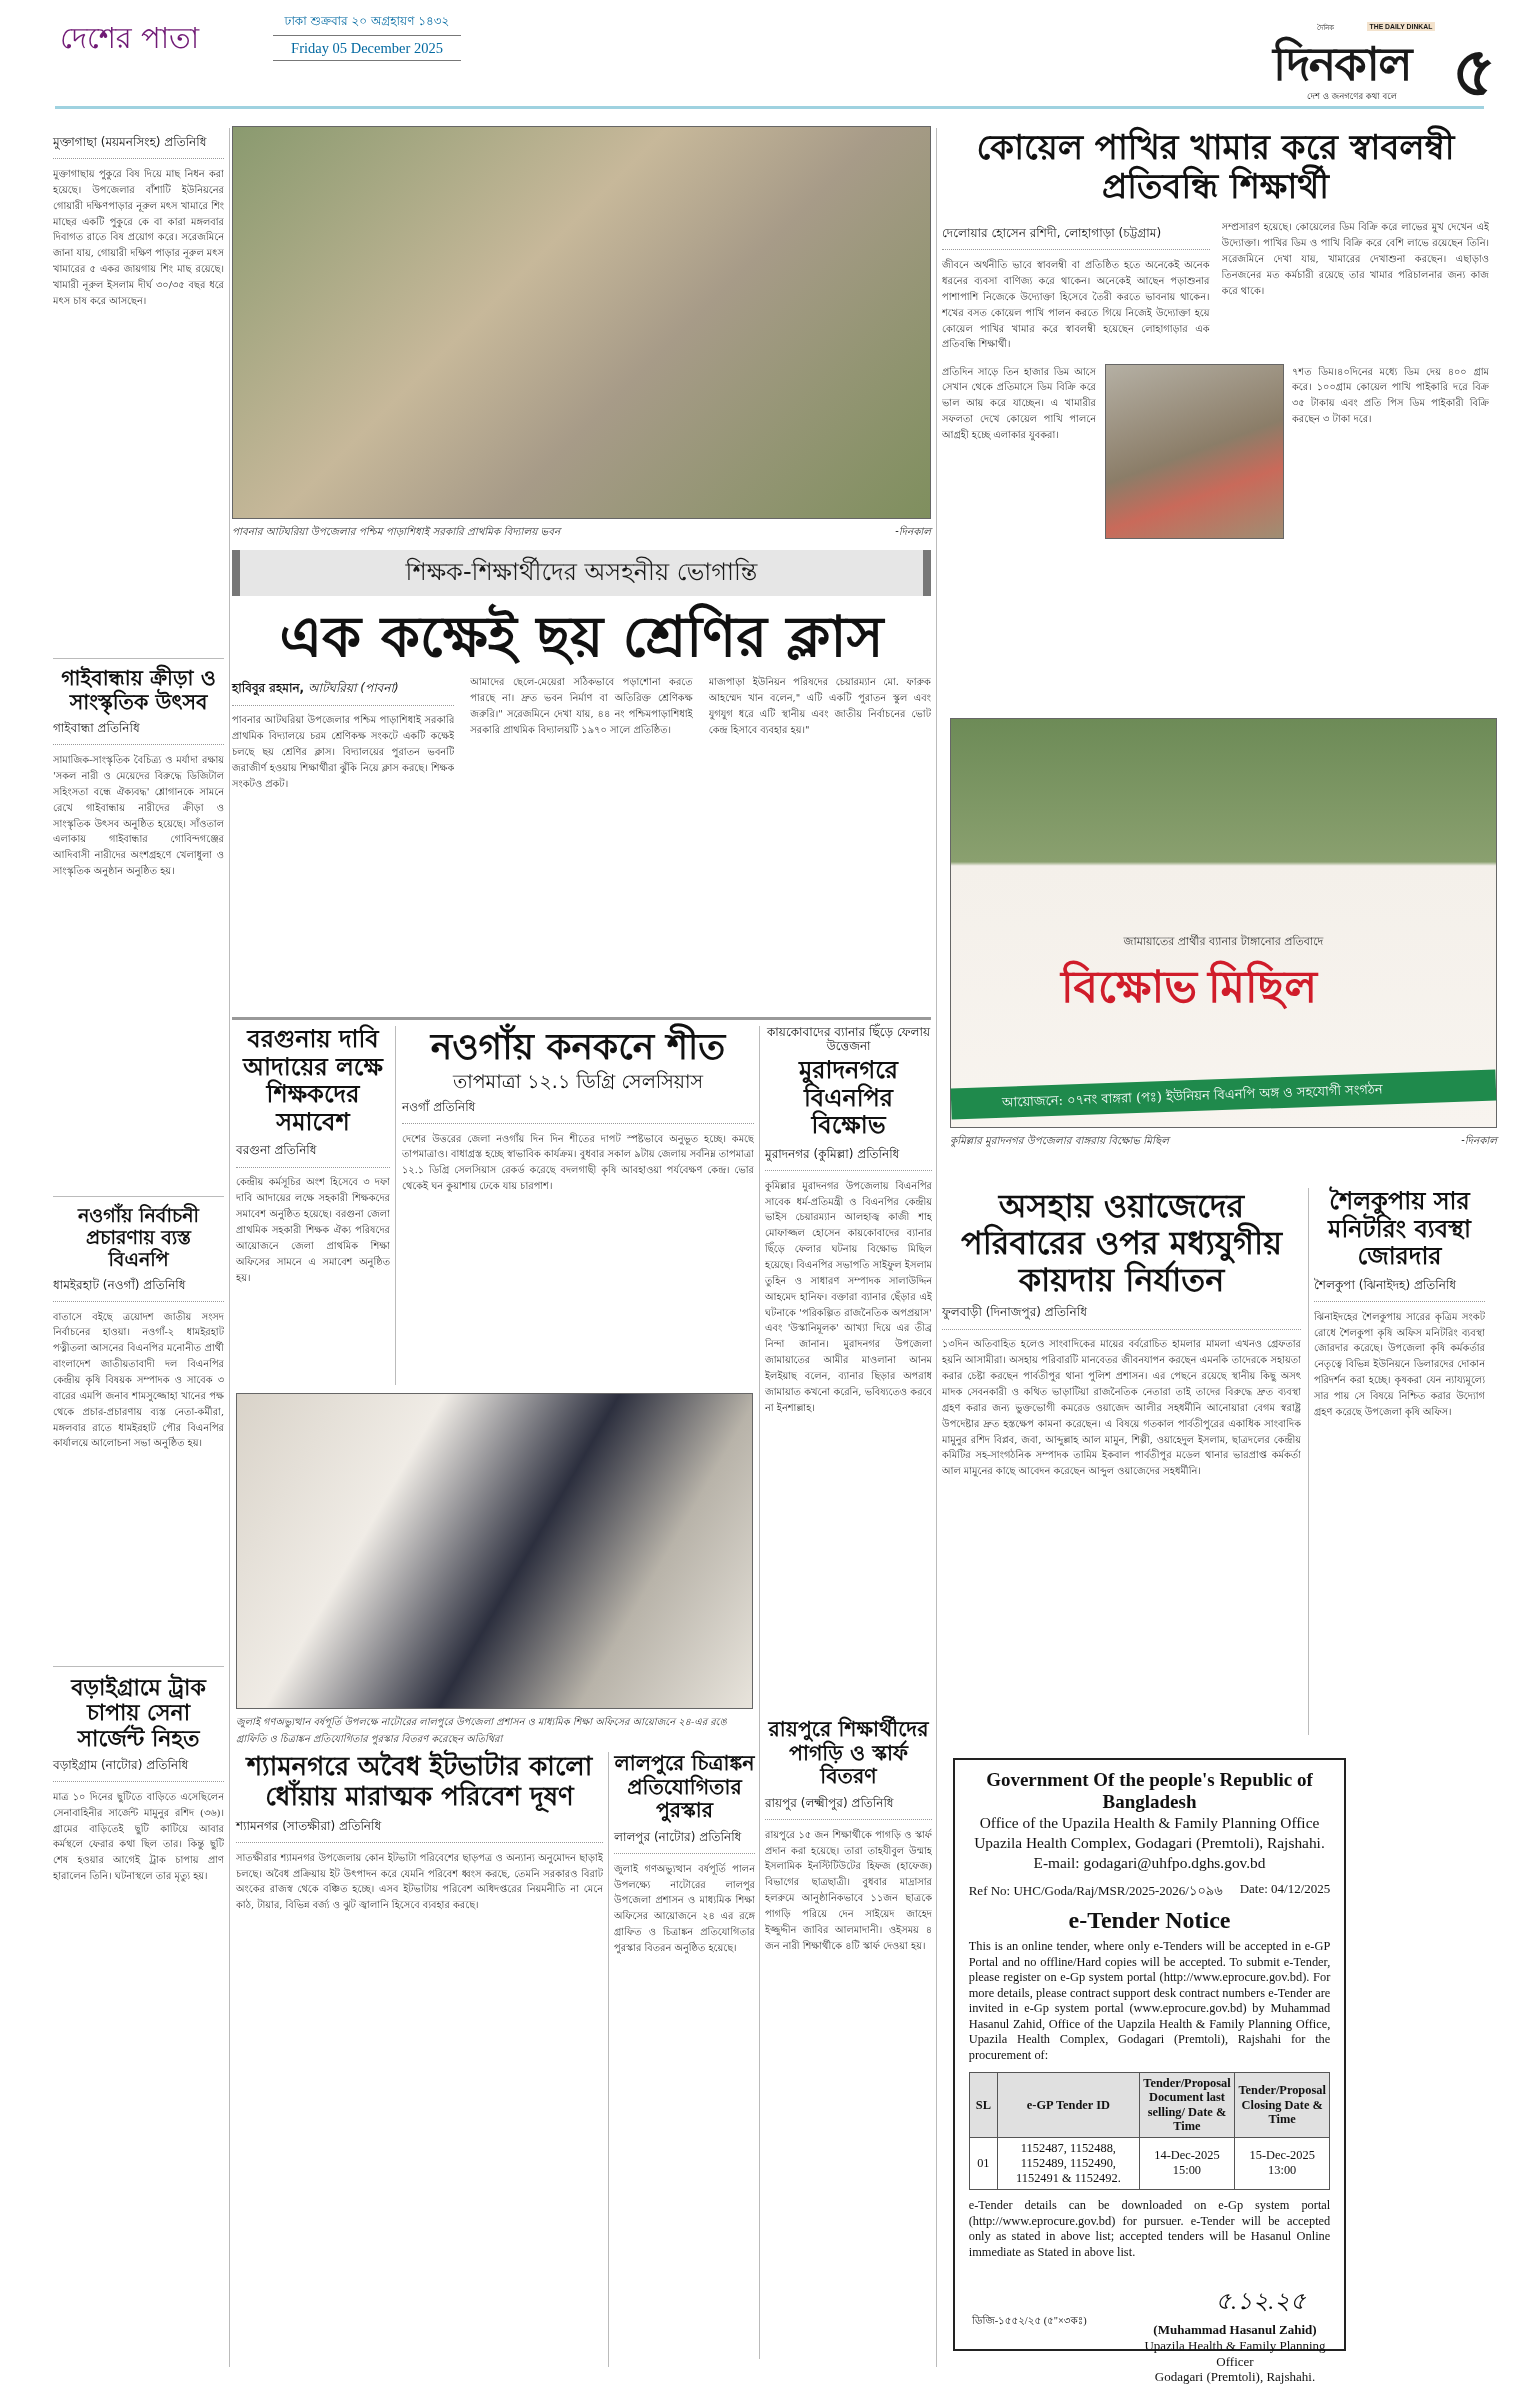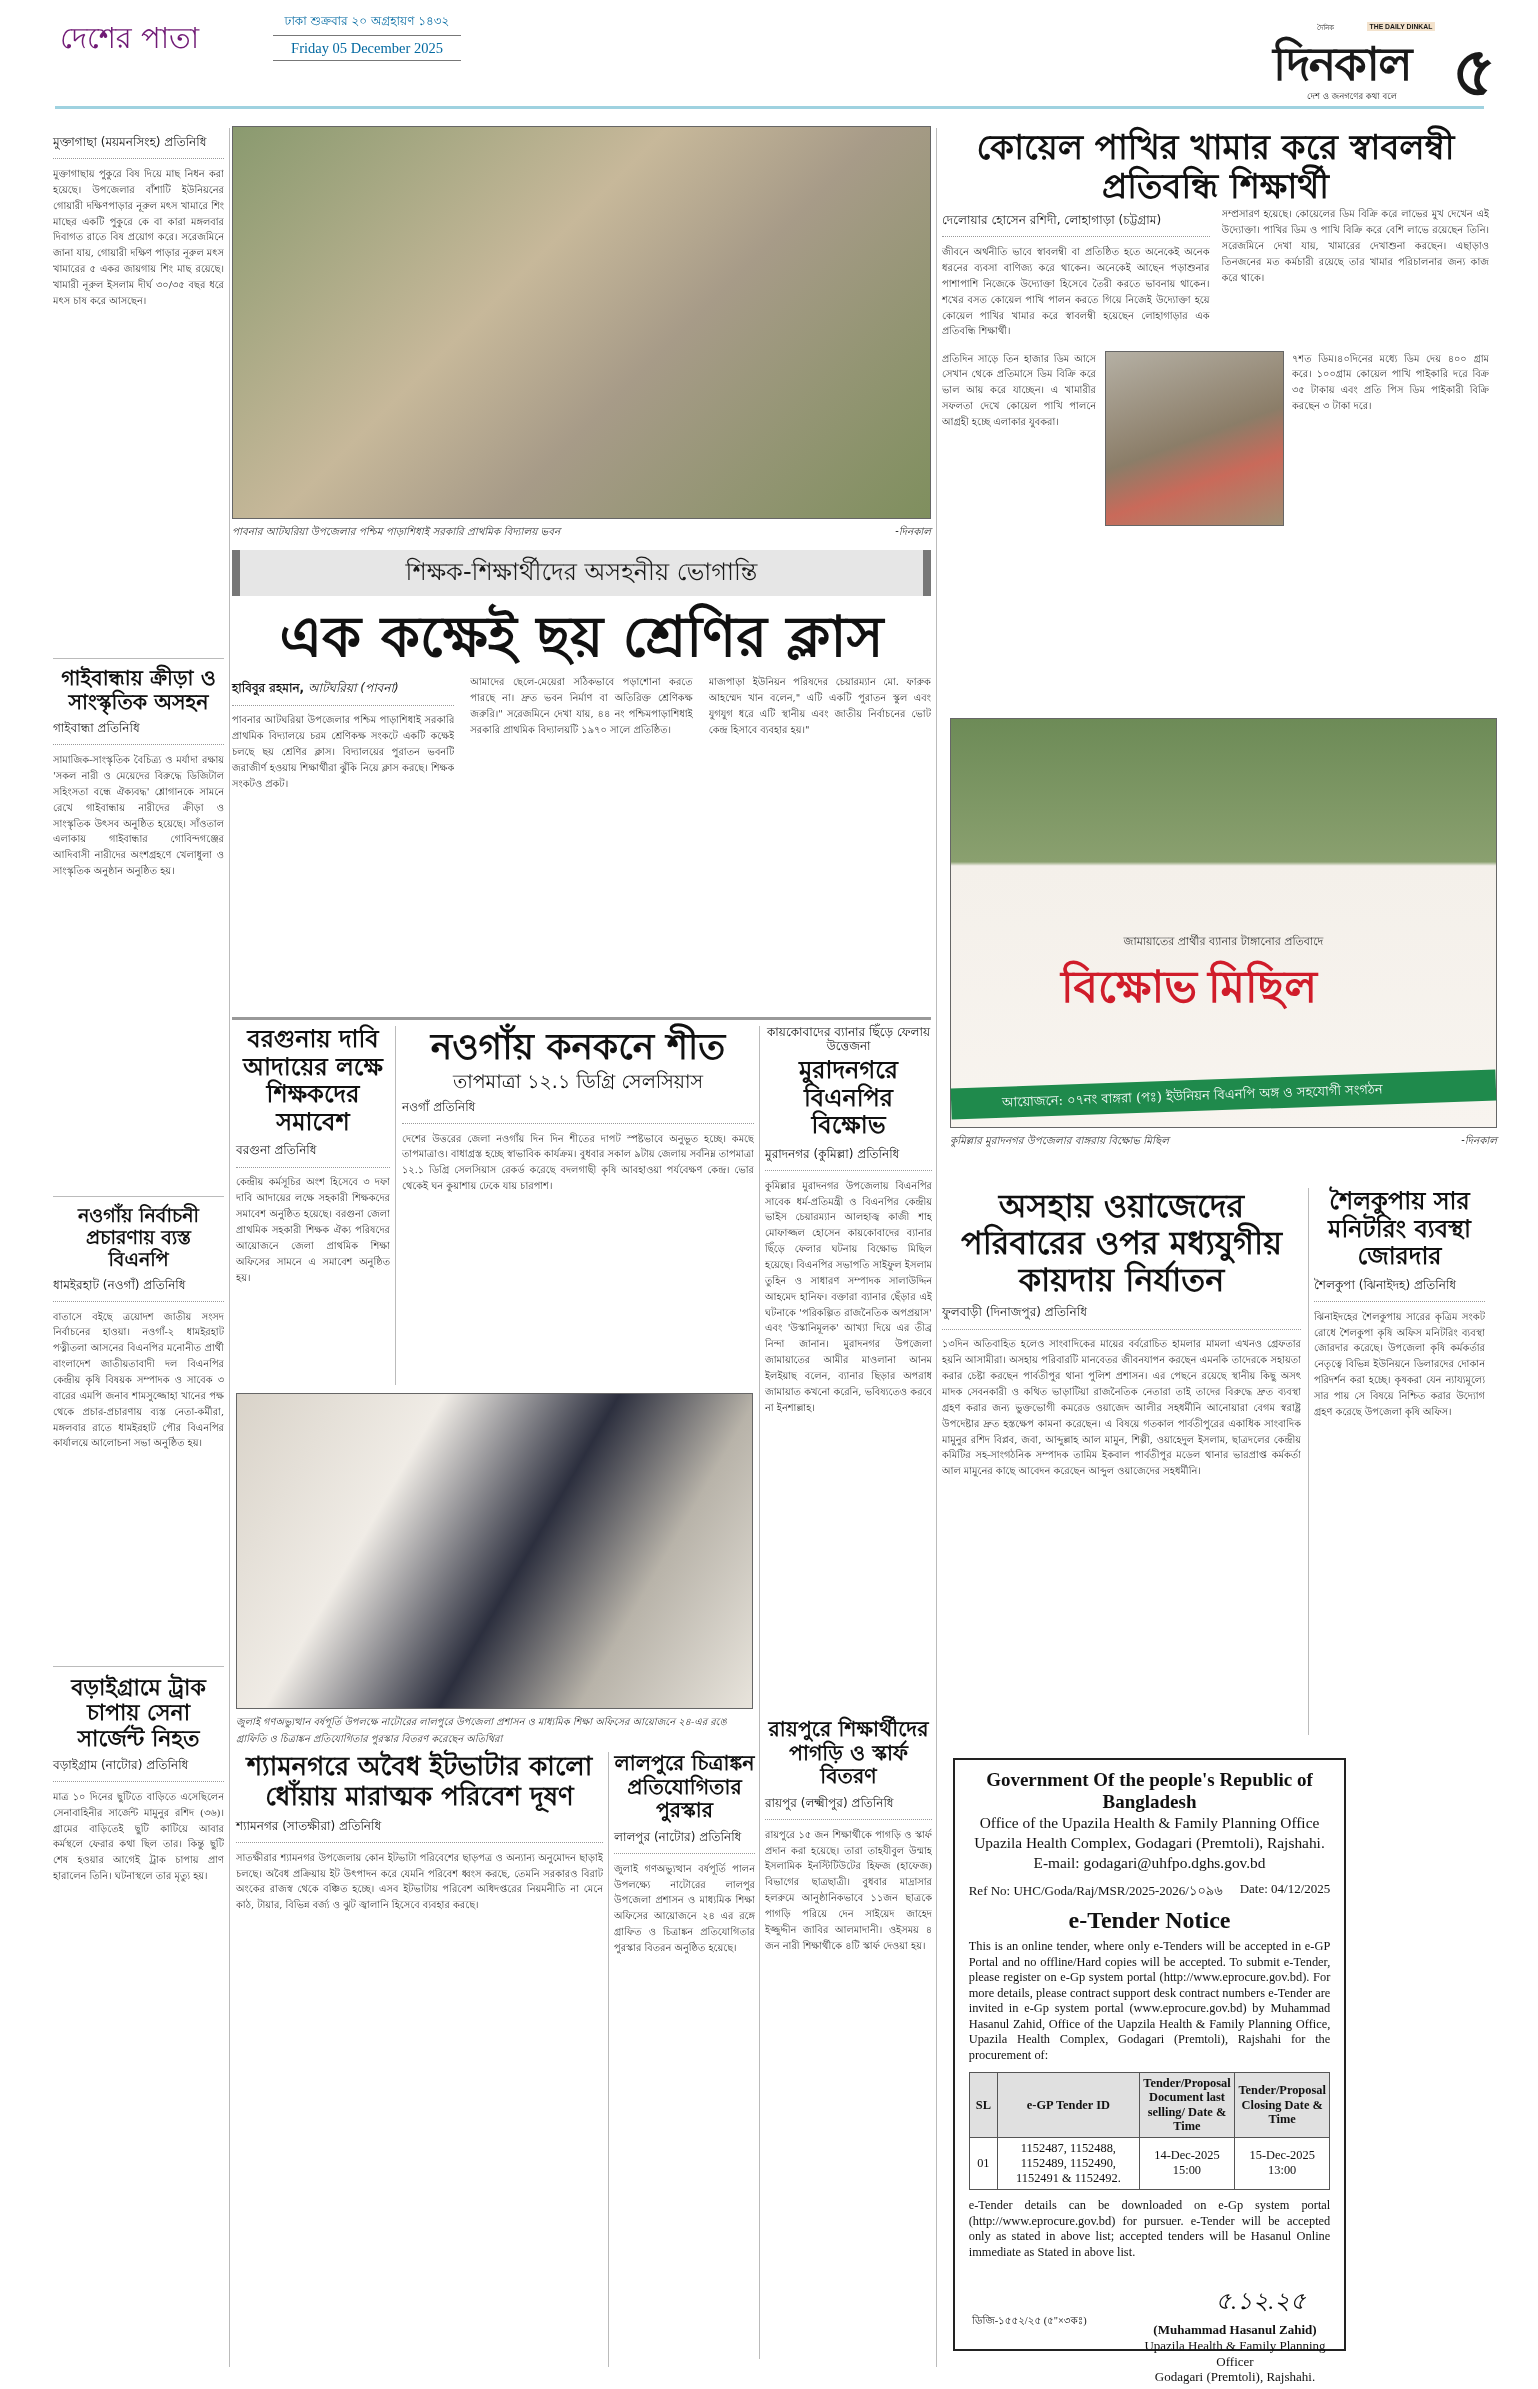--- a/index.html
+++ b/index.html
@@ -57,21 +57,21 @@
   </div>
   <div class="abs rule"></div>
 </div>
 
 <div class="col" style="left:53px;top:128px;width:171px">
   <div class="byline">মুক্তাগাছা (ময়মনসিংহ) প্রতিনিধি</div>
   <div class="body" style="height:367px">মুক্তাগাছায় পুকুরে বিষ দিয়ে মাছ নিধন করা হয়েছে। উপজেলার বাঁশাটি ইউনিয়নের গোয়ারী দক্ষিণপাড়ার নূরুল মৎস খামারে শিং মাছের একটি পুকুরে কে বা কারা মঙ্গলবার দিবাগত রাতে বিষ প্রয়োগ করে। সরেজমিনে জানা যায়, গোয়ারী দক্ষিণ পাড়ার নূরুল মৎস খামারের ৫ একর জায়গায় শিং মাছ রয়েছে। খামারী নূরুল ইসলাম দীর্ঘ ৩০/৩৫ বছর ধরে মৎস চাষ করে আসছেন।</div>
 </div>
 <div class="hline" style="left:53px;top:658px;width:171px"></div>
 <div class="col" style="left:53px;top:667px;width:171px">
-  <div class="hl" style="font-size:20.5px">গাইবান্ধায় ক্রীড়া ও সাংস্কৃতিক অসহন</div>
+  <div class="hl" style="font-size:20.5px">গাইবান্ধায় ক্রীড়া ও সাংস্কৃতিক উৎসব</div>
   <div class="byline">গাইবান্ধা প্রতিনিধি</div>
   <div class="body" style="height:453px">সামাজিক-সাংস্কৃতিক বৈচিত্র্য ও মর্যাদা রক্ষায় 'সকল নারী ও মেয়েদের বিরুদ্ধে ডিজিটাল সহিংসতা বন্ধে ঐক্যবদ্ধ' শ্লোগানকে সামনে রেখে গাইবান্ধায় নারীদের ক্রীড়া ও সাংস্কৃতিক উৎসব অনুষ্ঠিত হয়েছে। সাঁওতাল এলাকায় গাইবান্ধার গোবিন্দগঞ্জের আদিবাসী নারীদের অংশগ্রহণে খেলাধুলা ও সাংস্কৃতিক অনুষ্ঠান অনুষ্ঠিত হয়।</div>
 </div>
 <div class="hline" style="left:53px;top:1196px;width:171px"></div>
 <div class="col" style="left:53px;top:1205px;width:171px">
   <div class="hl" style="font-size:19px">নওগাঁয় নির্বাচনী প্রচারণায় ব্যস্ত বিএনপি</div>
   <div class="byline">ধামইরহাট (নওগাঁ) প্রতিনিধি</div>
   <div class="body" style="height:359px">বাতাসে বইছে ত্রয়োদশ জাতীয় সংসদ নির্বাচনের হাওয়া। নওগাঁ-২ ধামইরহাট পত্নীতলা আসনের বিএনপির মনোনীত প্রার্থী বাংলাদেশ জাতীয়তাবাদী দল বিএনপির কেন্দ্রীয় কৃষি বিষয়ক সম্পাদক ও সাবেক ৩ বারের এমপি জনাব শামসুজ্জোহা খানের পক্ষ থেকে প্রচার-প্রচারণায় ব্যস্ত নেতা-কর্মীরা, মঙ্গলবার রাতে ধামইরহাট পৌর বিএনপির কার্যালয়ে আলোচনা সভা অনুষ্ঠিত হয়।</div>
 </div>
 <div class="hline" style="left:53px;top:1666px;width:171px"></div>
@@ -101,21 +101,21 @@
     <div style="flex:1">
         <div class="body" style="height:291px">মাজপাড়া ইউনিয়ন পরিষদের চেয়ারম্যান মো. ফারুক আহম্মেদ খান বলেন," এটি একটি পুরাতন স্কুল এবং যুগযুগ ধরে এটি স্থানীয় এবং জাতীয় নির্বাচনের ভোট কেন্দ্র হিসাবে ব্যবহার হয়।"</div>
       </div>
   </div>
 </div>
 <div class="hline" style="left:232px;top:1017px;width:699px;height:2.6px;background:#999"></div>
 
 <div class="vline" style="left:936px;top:128px;height:2239px"></div>
 <div class="col" style="left:942px;top:128px;width:547px">
   <div class="hl" style="font-size:34px">কোয়েল পাখির খামার করে স্বাবলম্বী প্রতিবন্ধি শিক্ষার্থী</div>
-  <div style="display:flex;gap:12px;margin-top:0">
+  <div style="display:flex;gap:12px;margin-top:13px">
     <div style="flex:1">
       <div class="byline">দেলোয়ার হোসেন রশিদী, লোহাগাড়া (চট্টগ্রাম)</div>
       <div class="body" style="height:103px">জীবনে অর্থনীতি ভাবে স্বাবলম্বী বা প্রতিষ্ঠিত হতে অনেকেই অনেক ধরনের ব্যবসা বাণিজ্য করে থাকেন। অনেকেই আছেন পড়াশুনার পাশাপাশি নিজেকে উদ্যোক্তা হিসেবে তৈরী করতে ভাবনায় থাকেন। শখের বসত কোয়েল পাখি পালন করতে গিয়ে নিজেই উদ্যোক্তা হয়ে কোয়েল পাখির খামার করে স্বাবলম্বী হয়েছেন লোহাগাড়ার এক প্রতিবন্ধি শিক্ষার্থী।</div>
     </div>
     <div style="flex:1">
         <div class="body" style="height:128px">সম্প্রসারণ হয়েছে। কোয়েলের ডিম বিক্রি করে লাভের মুখ দেখেন এই উদ্যোক্তা। পাখির ডিম ও পাখি বিক্রি করে বেশি লাভে রয়েছেন তিনি। সরেজমিনে দেখা যায়, খামারের দেখাশুনা করছেন। এছাড়াও তিনজনের মত কর্মচারী রয়েছে তার খামার পরিচালনার জন্য কাজ করে থাকে।</div>
       </div>
   </div>
   <div style="display:flex;gap:8.5px;margin-top:3.4px">
     <div class="body" style="width:154px;height:214px">প্রতিদিন সাড়ে তিন হাজার ডিম আসে সেখান থেকে প্রতিমাসে ডিম বিক্রি করে ভাল আয় করে যাচ্ছেন। এ খামারীর সফলতা দেখে কোয়েল পাখি পালনে আগ্রহী হচ্ছে এলাকার যুবকরা।</div>

